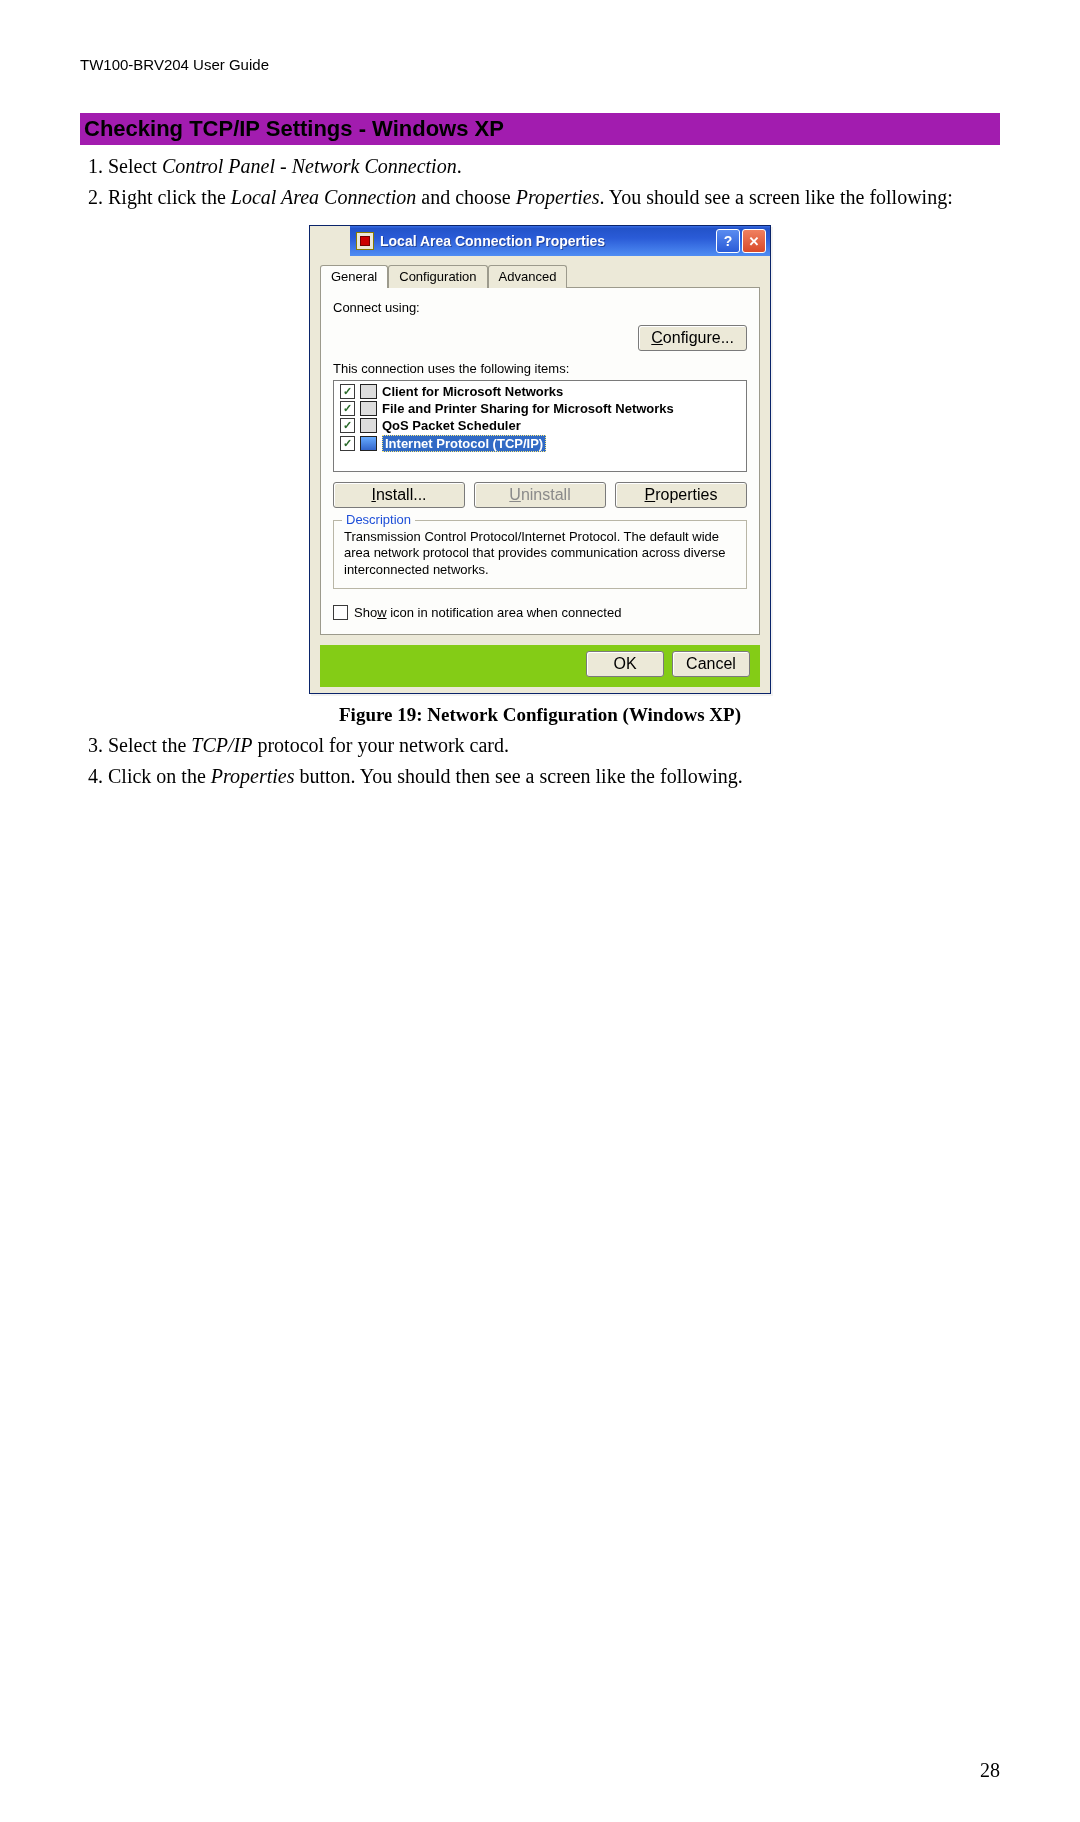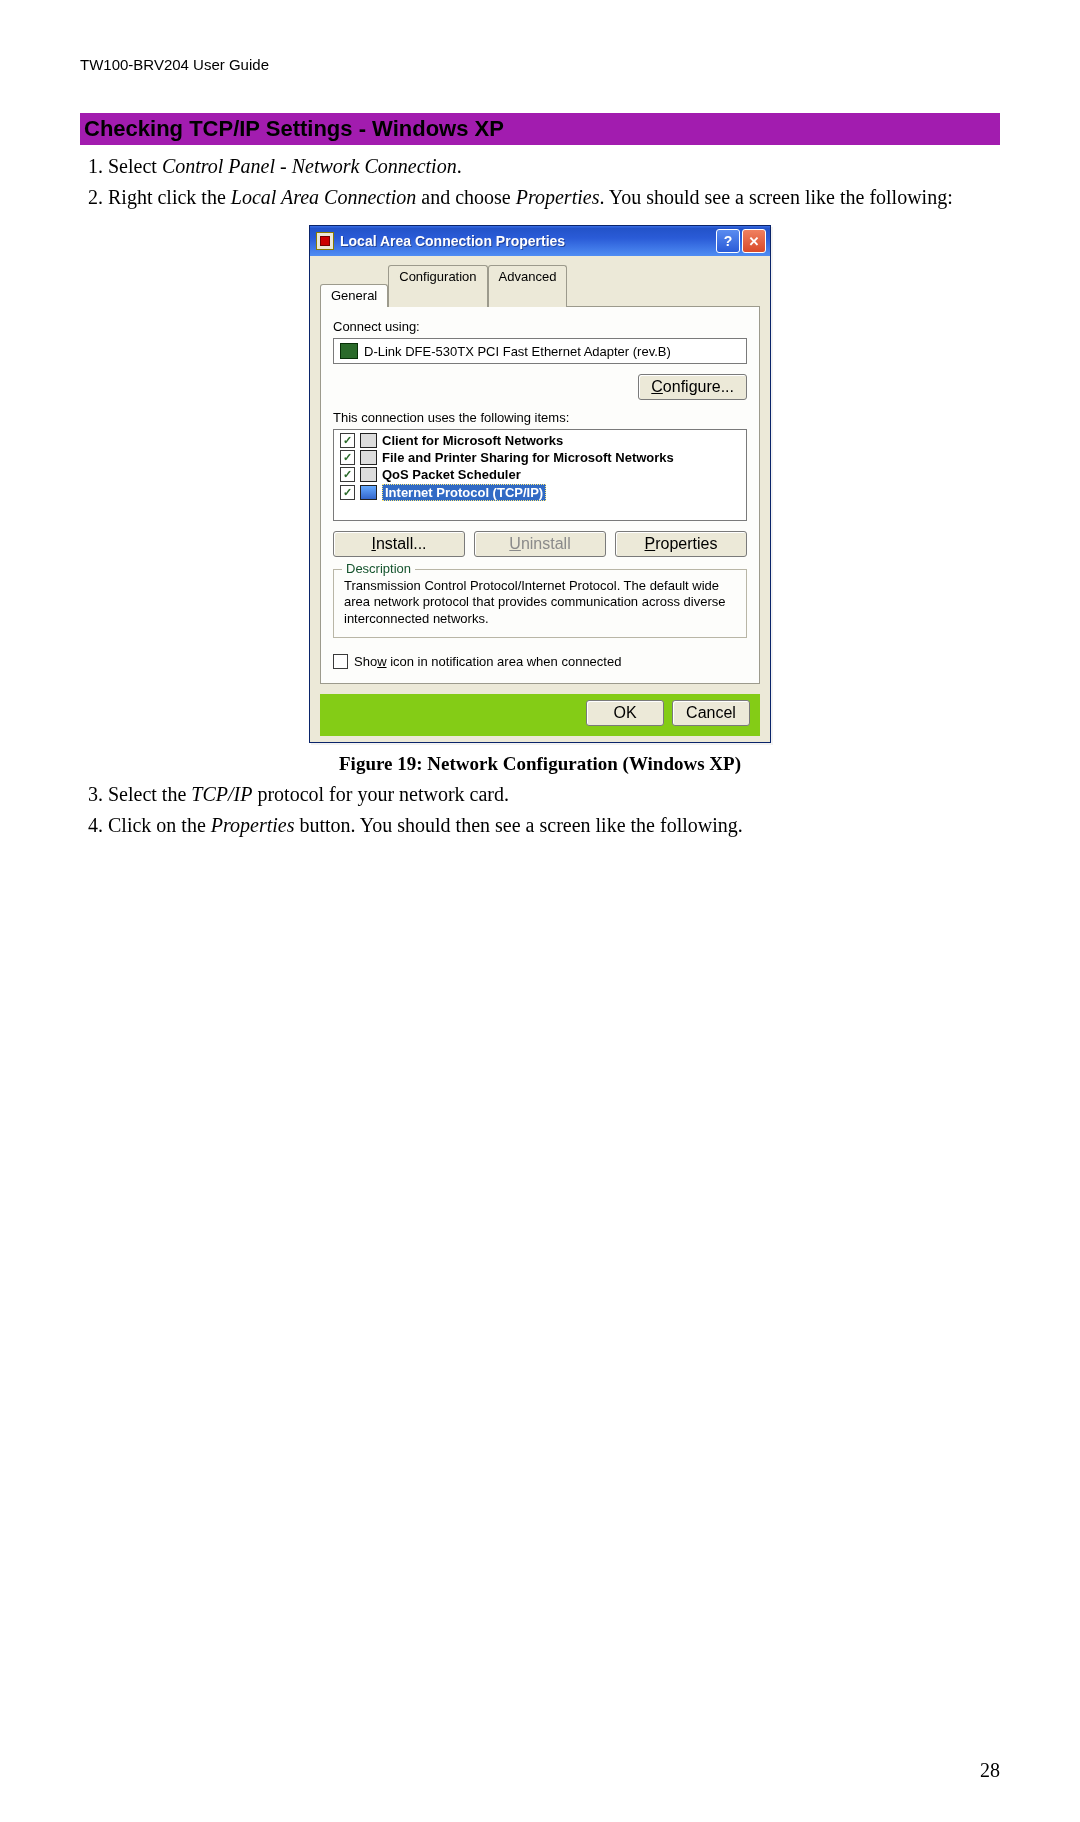--- a/index.html
+++ b/index.html
@@ -65,20 +65,21 @@
     background: #ece9d8;
     box-shadow: 2px 2px 0 rgba(0,0,0,.05);
   }
   .titlebar {
     background: linear-gradient(to bottom, #3a6ee5 0%, #2353c9 8%, #2a5bd7 40%, #4f8df3 100%);
     color: #fff;
     display: flex;
     align-items: center;
     height: 30px;
     padding: 0 4px 0 6px;
+    margin-left: 40px;
   }
   .titlebar .icon {
     width: 16px; height: 16px;
     background: #ece9d8;
     border: 1px solid #8a7a00;
     margin-right: 6px;
     position: relative;
   }
   .titlebar .icon::after{
     content:"";
@@ -117,21 +118,20 @@
     background: #ece9d8;
     padding: 3px 10px 4px 10px;
     font-size: 13px;
     border-radius: 3px 3px 0 0;
     position: relative;
     top: 1px;
   }
   .tab.active {
     background: #fdfdfb;
     z-index: 2;
-    margin-top: 19px;
   }
   .tabbody {
     margin: 0 10px 10px 10px;
     padding: 12px 12px 14px 12px;
     border: 1px solid #9c9a8c;
     background: #fdfdfb;
   }
   .lab { font-size: 13px; margin-bottom: 4px; }
   .fieldbox {
     border: 1px solid #7a7a7a;
@@ -209,21 +209,21 @@
     margin-top: 12px;
     padding: 8px 10px 10px 10px;
     position: relative;
   }
   .groupbox .legend {
     position: absolute;
     top: -9px; left: 8px;
     background: #fdfdfb;
     padding: 0 4px;
     font-size: 13px;
-    color: #14532d;
+    color: #1d4ed8;
   }
   .desc-text {
     font-size: 13px;
     line-height: 1.25;
   }
   .show-icon-row {
     display: flex;
     align-items: center;
     gap: 6px;
     margin-top: 16px;
@@ -270,24 +270,20 @@
       </div>
 
       <div class="tabstrip">
         <div class="tab active">General</div>
         <div class="tab">Configuration</div>
         <div class="tab">Advanced</div>
       </div>
 
       <div class="tabbody">
         <div class="lab">Connect using:</div>
-        <div class="fieldbox">
-          <span class="nic-icon"></span>
-          <span>D-Link DFE-530TX PCI Fast Ethernet Adapter (rev.B)</span>
-        </div>
         <div class="row-right">
           <button class="xpbtn"><span class="ul">C</span><span>onfigure...</span></button>
         </div>
 
         <div class="lab" style="margin-top:10px">This connection uses the following items:</div>
         <div class="listbox">
           <div class="lbitem">
             <span class="chk checked"></span>
             <span class="miniicon"></span>
             <span class="labeltext">Client for Microsoft Networks</span>

